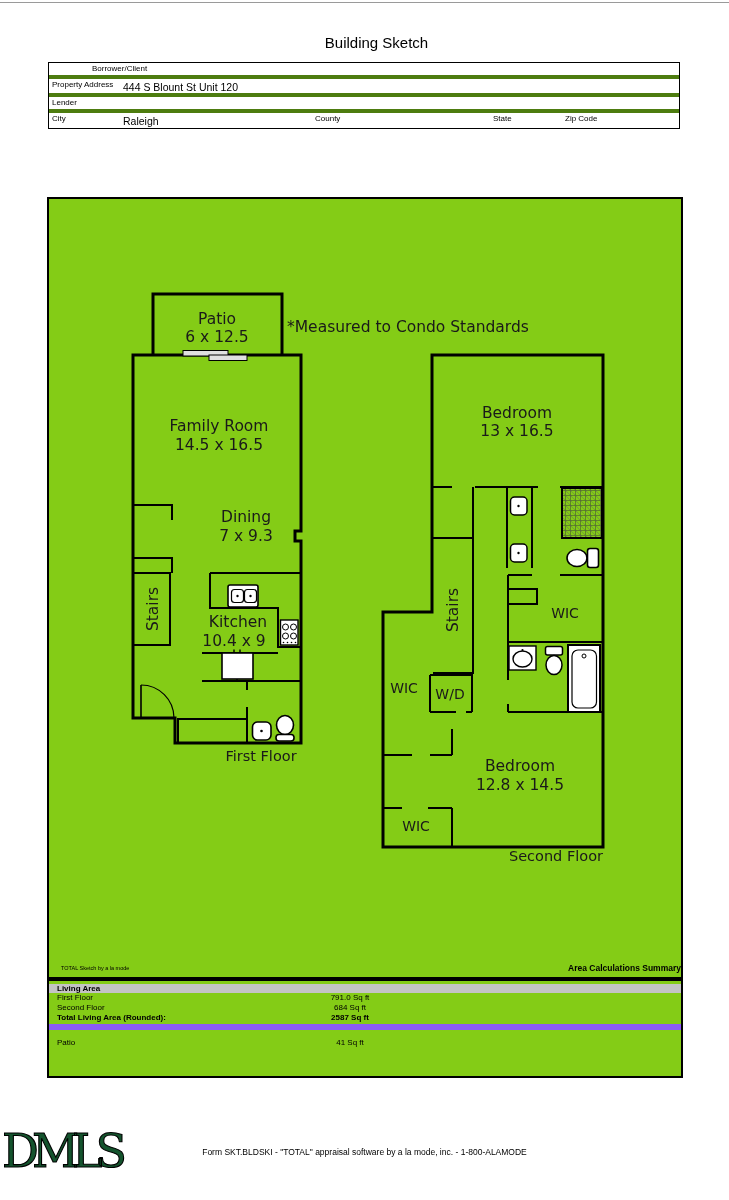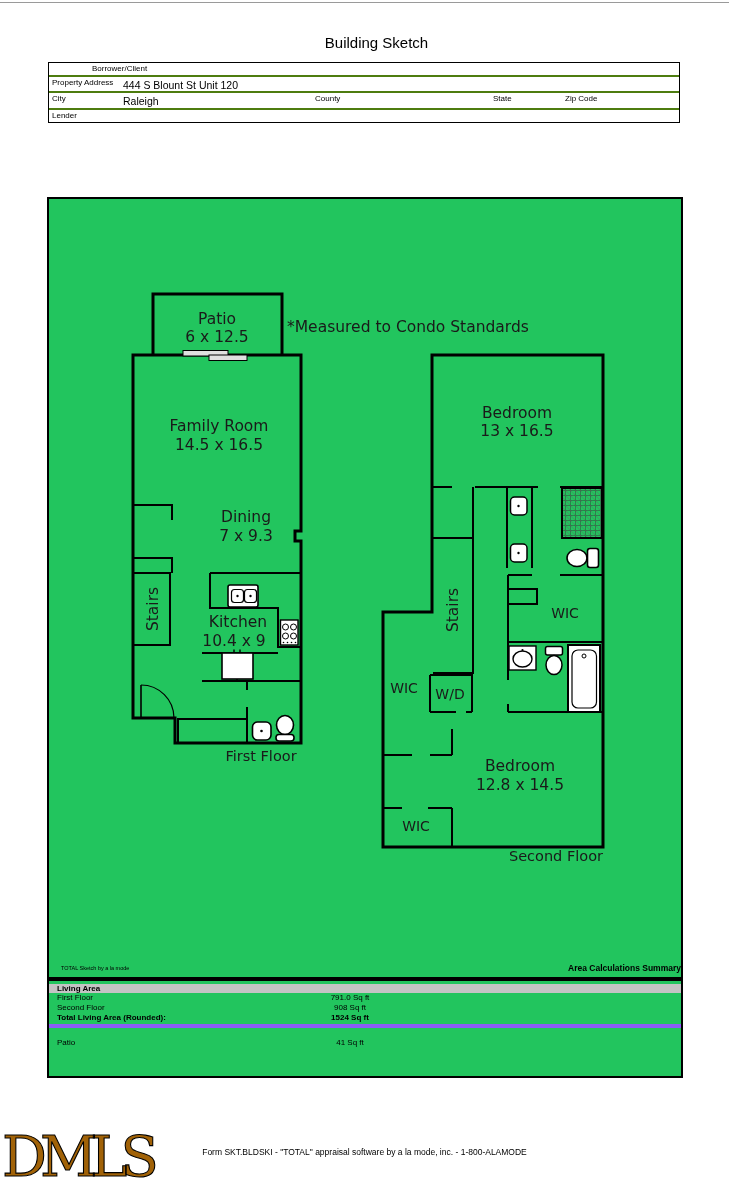--- a/index.html
+++ b/index.html
@@ -4,45 +4,45 @@
 <style>
   html,body{margin:0;padding:0;background:#fff;}
   .page{position:relative;width:729px;height:1200px;background:#fff;
         font-family:"Liberation Sans",sans-serif;color:#000;overflow:hidden;}
   .topline{position:absolute;top:2px;left:0;width:729px;height:1px;background:#9a9a9a;}
   .title{position:absolute;top:34px;left:12px;width:729px;text-align:center;
          font-weight:normal;font-size:15px;}
   
   .form-table{position:absolute;left:48px;top:62px;width:630px;border:1px solid #000;background:#fff;}
   .f-row{position:relative;}
-  .f-row + .f-row{border-top:2px solid #4d7c0f;}
+  .f-row + .f-row{border-top:4px solid #4d7c0f;}
   .r1{height:12px;margin-left:40px;} .r2{height:14px;} .r3{height:15px;} .r4{height:12px;}
   .f-lab{position:absolute;left:3px;top:1px;font-size:8px;}
   .f-val{position:absolute;top:2px;font-size:10.5px;margin-left:12px;}
   .v-prop{left:62px;} .v-city{left:62px;}
   .l-county{left:266px;} .l-state{left:444px;} .l-zip{left:516px;}
   
-  .bigbox{position:absolute;left:47px;top:197px;width:632px;height:877px;border:2px solid #000;background:#22c55e;}
+  .bigbox{position:absolute;left:47px;top:197px;width:632px;height:877px;border:2px solid #000;background:#84cc16;}
   .plan-svg{position:absolute;left:0;top:0;}
   
   .sum-brand{position:absolute;left:12px;top:766px;font-size:5.5px;}
   .sum-title{position:absolute;left:0;top:764px;width:632px;text-align:right;font-size:8.5px;font-weight:bold;}
   .sum-bar{position:absolute;left:0;top:778px;width:632px;height:4px;background:#000;}
   .band{position:absolute;left:0;width:632px;height:9px;background:#c4c4c4;
         font-size:8px;font-weight:bold;line-height:9px;padding-left:8px;box-sizing:border-box;}
   .band1{top:785px;} .band2{top:829px;}
   .srow{position:absolute;left:0;width:632px;height:10px;font-size:8px;line-height:10px;}
   .srow .lab{position:absolute;left:8px;}
   .srow .val{position:absolute;left:221px;width:160px;text-align:center;}
   .row-ff{top:794px;} .row-sf{top:804px;}
-  .row-tot{top:814px;height:11px;font-weight:bold;border-bottom:4px solid #8b5cf6;}
+  .row-tot{top:814px;height:11px;font-weight:bold;border-bottom:6px solid #8b5cf6;}
   .row-patio{top:839px;}
   
-  .dmls{position:absolute;left:2px;top:1124px;font-family:"DejaVu Serif",serif;font-size:56px;
-        letter-spacing:-7px;color:#a16207;-webkit-text-stroke:1.1px #000;}
+  .dmls{position:absolute;left:2px;top:1124px;font-family:"DejaVu Serif",serif;font-size:46px;
+        letter-spacing:-7px;color:#14532d;-webkit-text-stroke:1.1px #000;}
   .formline{position:absolute;top:1147px;left:0;width:729px;text-align:center;font-size:8.5px;}
   
   .rm{font-family:"DejaVu Sans",sans-serif;font-size:15.5px;fill:#1a1a1a;}
   .rm-m{font-family:"DejaVu Sans",sans-serif;font-size:14px;fill:#1a1a1a;}
   .flr{font-family:"DejaVu Sans",sans-serif;font-size:14.5px;fill:#1a1a1a;}
   .wall{stroke:#000;fill:none;}
 </style>
 </head>
 <body>
 
@@ -51,29 +51,29 @@
   <div class="title">Building Sketch</div>
 
   <div class="form-table">
     <div class="f-row r1">
       <span class="f-lab">Borrower/Client</span>
     </div>
     <div class="f-row r2">
       <span class="f-lab">Property Address</span>
       <span class="f-val v-prop">444 S Blount St Unit 120</span>
     </div>
+    <div class="f-row r4">
+      <span class="f-lab">Lender</span>
+    </div>
     <div class="f-row r3">
       <span class="f-lab">City</span>
       <span class="f-val v-city">Raleigh</span>
       <span class="f-lab l-county">County</span>
       <span class="f-lab l-state">State</span>
       <span class="f-lab l-zip">Zip Code</span>
-    </div>
-    <div class="f-row r4">
-      <span class="f-lab">Lender</span>
     </div>
   </div>
 
   <div class="bigbox">
     <svg class="plan-svg" width="632" height="877" viewBox="49 199 632 877">
 
       <defs>
         <pattern id="tile" width="5" height="5" patternUnits="userSpaceOnUse">
           <path d="M5,0 H0 V5" stroke="#333" stroke-width="0.9" fill="none"></path>
           <path d="M0,0 L5,5" stroke="#666" stroke-width="0.5" fill="none"></path>
@@ -222,25 +222,25 @@
     <span class="sum-brand">TOTAL Sketch by a la mode</span>
     <div class="sum-title">Area Calculations Summary</div>
     <div class="sum-bar"></div>
     <div class="band band1">Living Area</div>
     <div class="srow row-ff">
       <span class="lab">First Floor</span>
       <span class="val">791.0 Sq ft</span>
     </div>
     <div class="srow row-sf">
       <span class="lab">Second Floor</span>
-      <span class="val">908 Sq ft</span>
+      <span class="val">684 Sq ft</span>
     </div>
     <div class="srow row-tot">
       <span class="lab">Total Living Area (Rounded):</span>
-      <span class="val">1524 Sq ft</span>
+      <span class="val">2587 Sq ft</span>
     </div>
     <div class="srow row-patio">
       <span class="lab">Patio</span>
       <span class="val">41 Sq ft</span>
     </div>
   </div>
 
   <div class="dmls">DMLS</div>
   <div class="formline">Form SKT.BLDSKI - "TOTAL" appraisal software by a la mode, inc. - 1-800-ALAMODE</div>
 </div>

